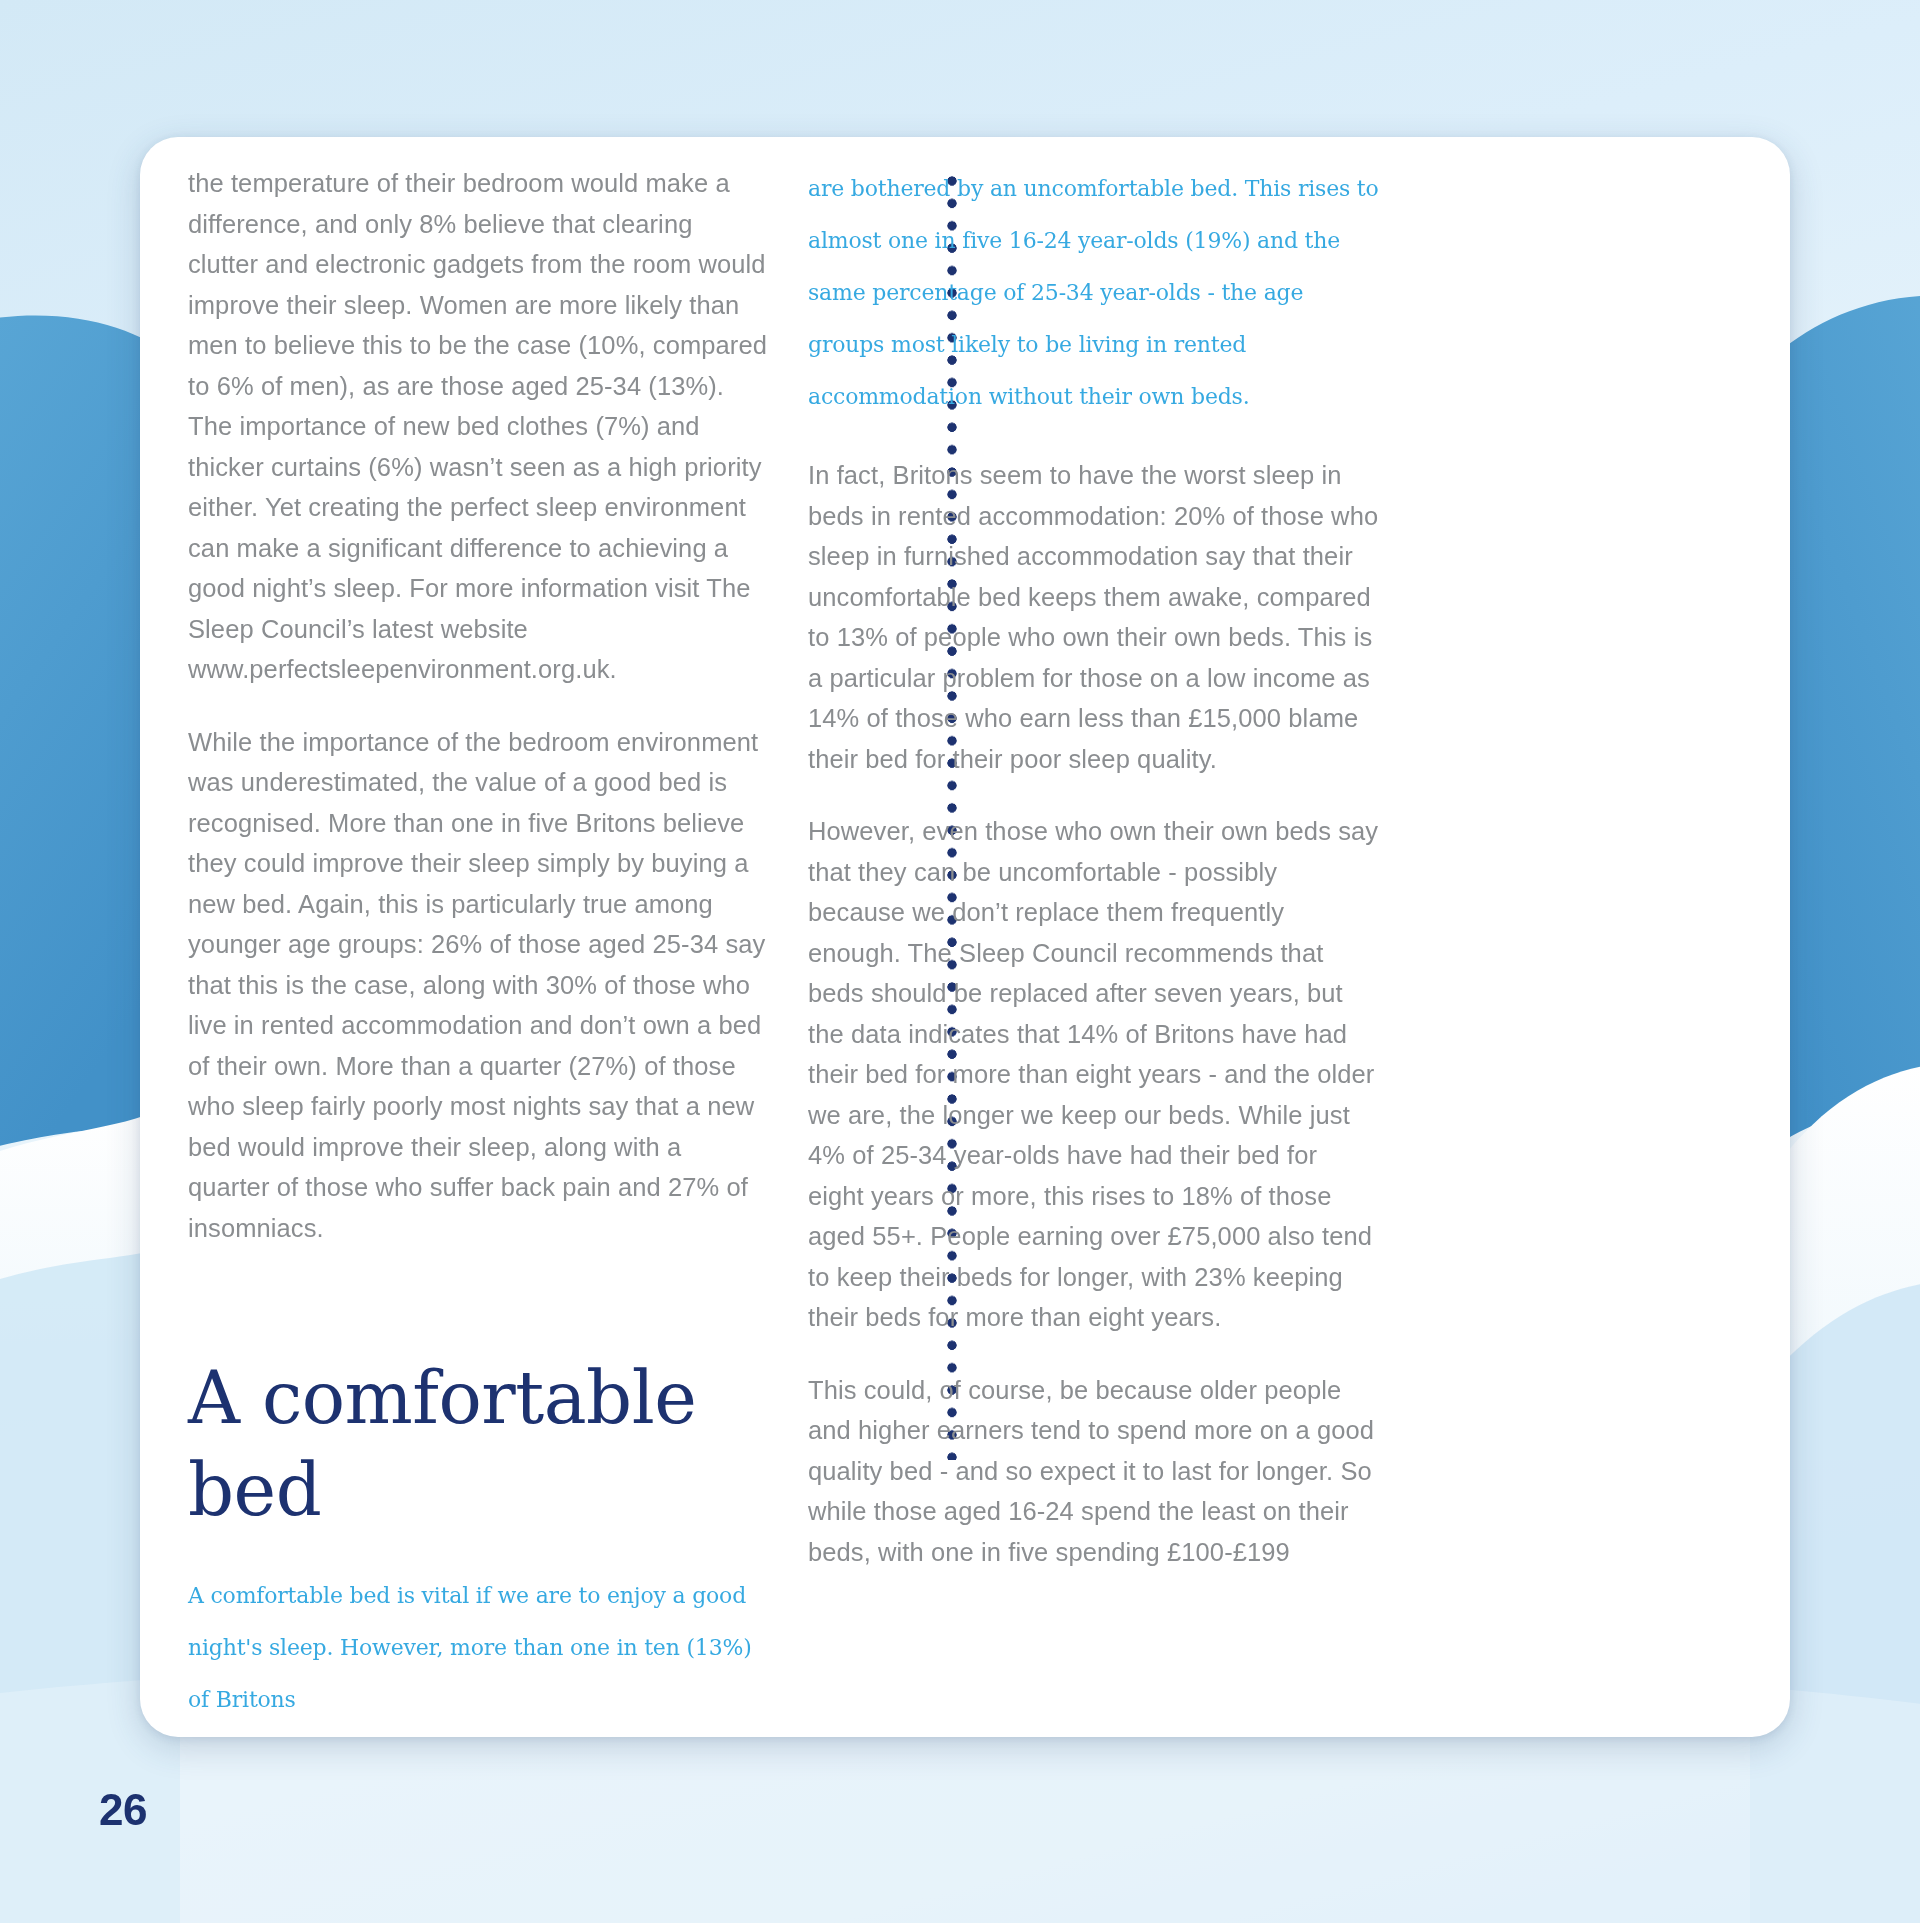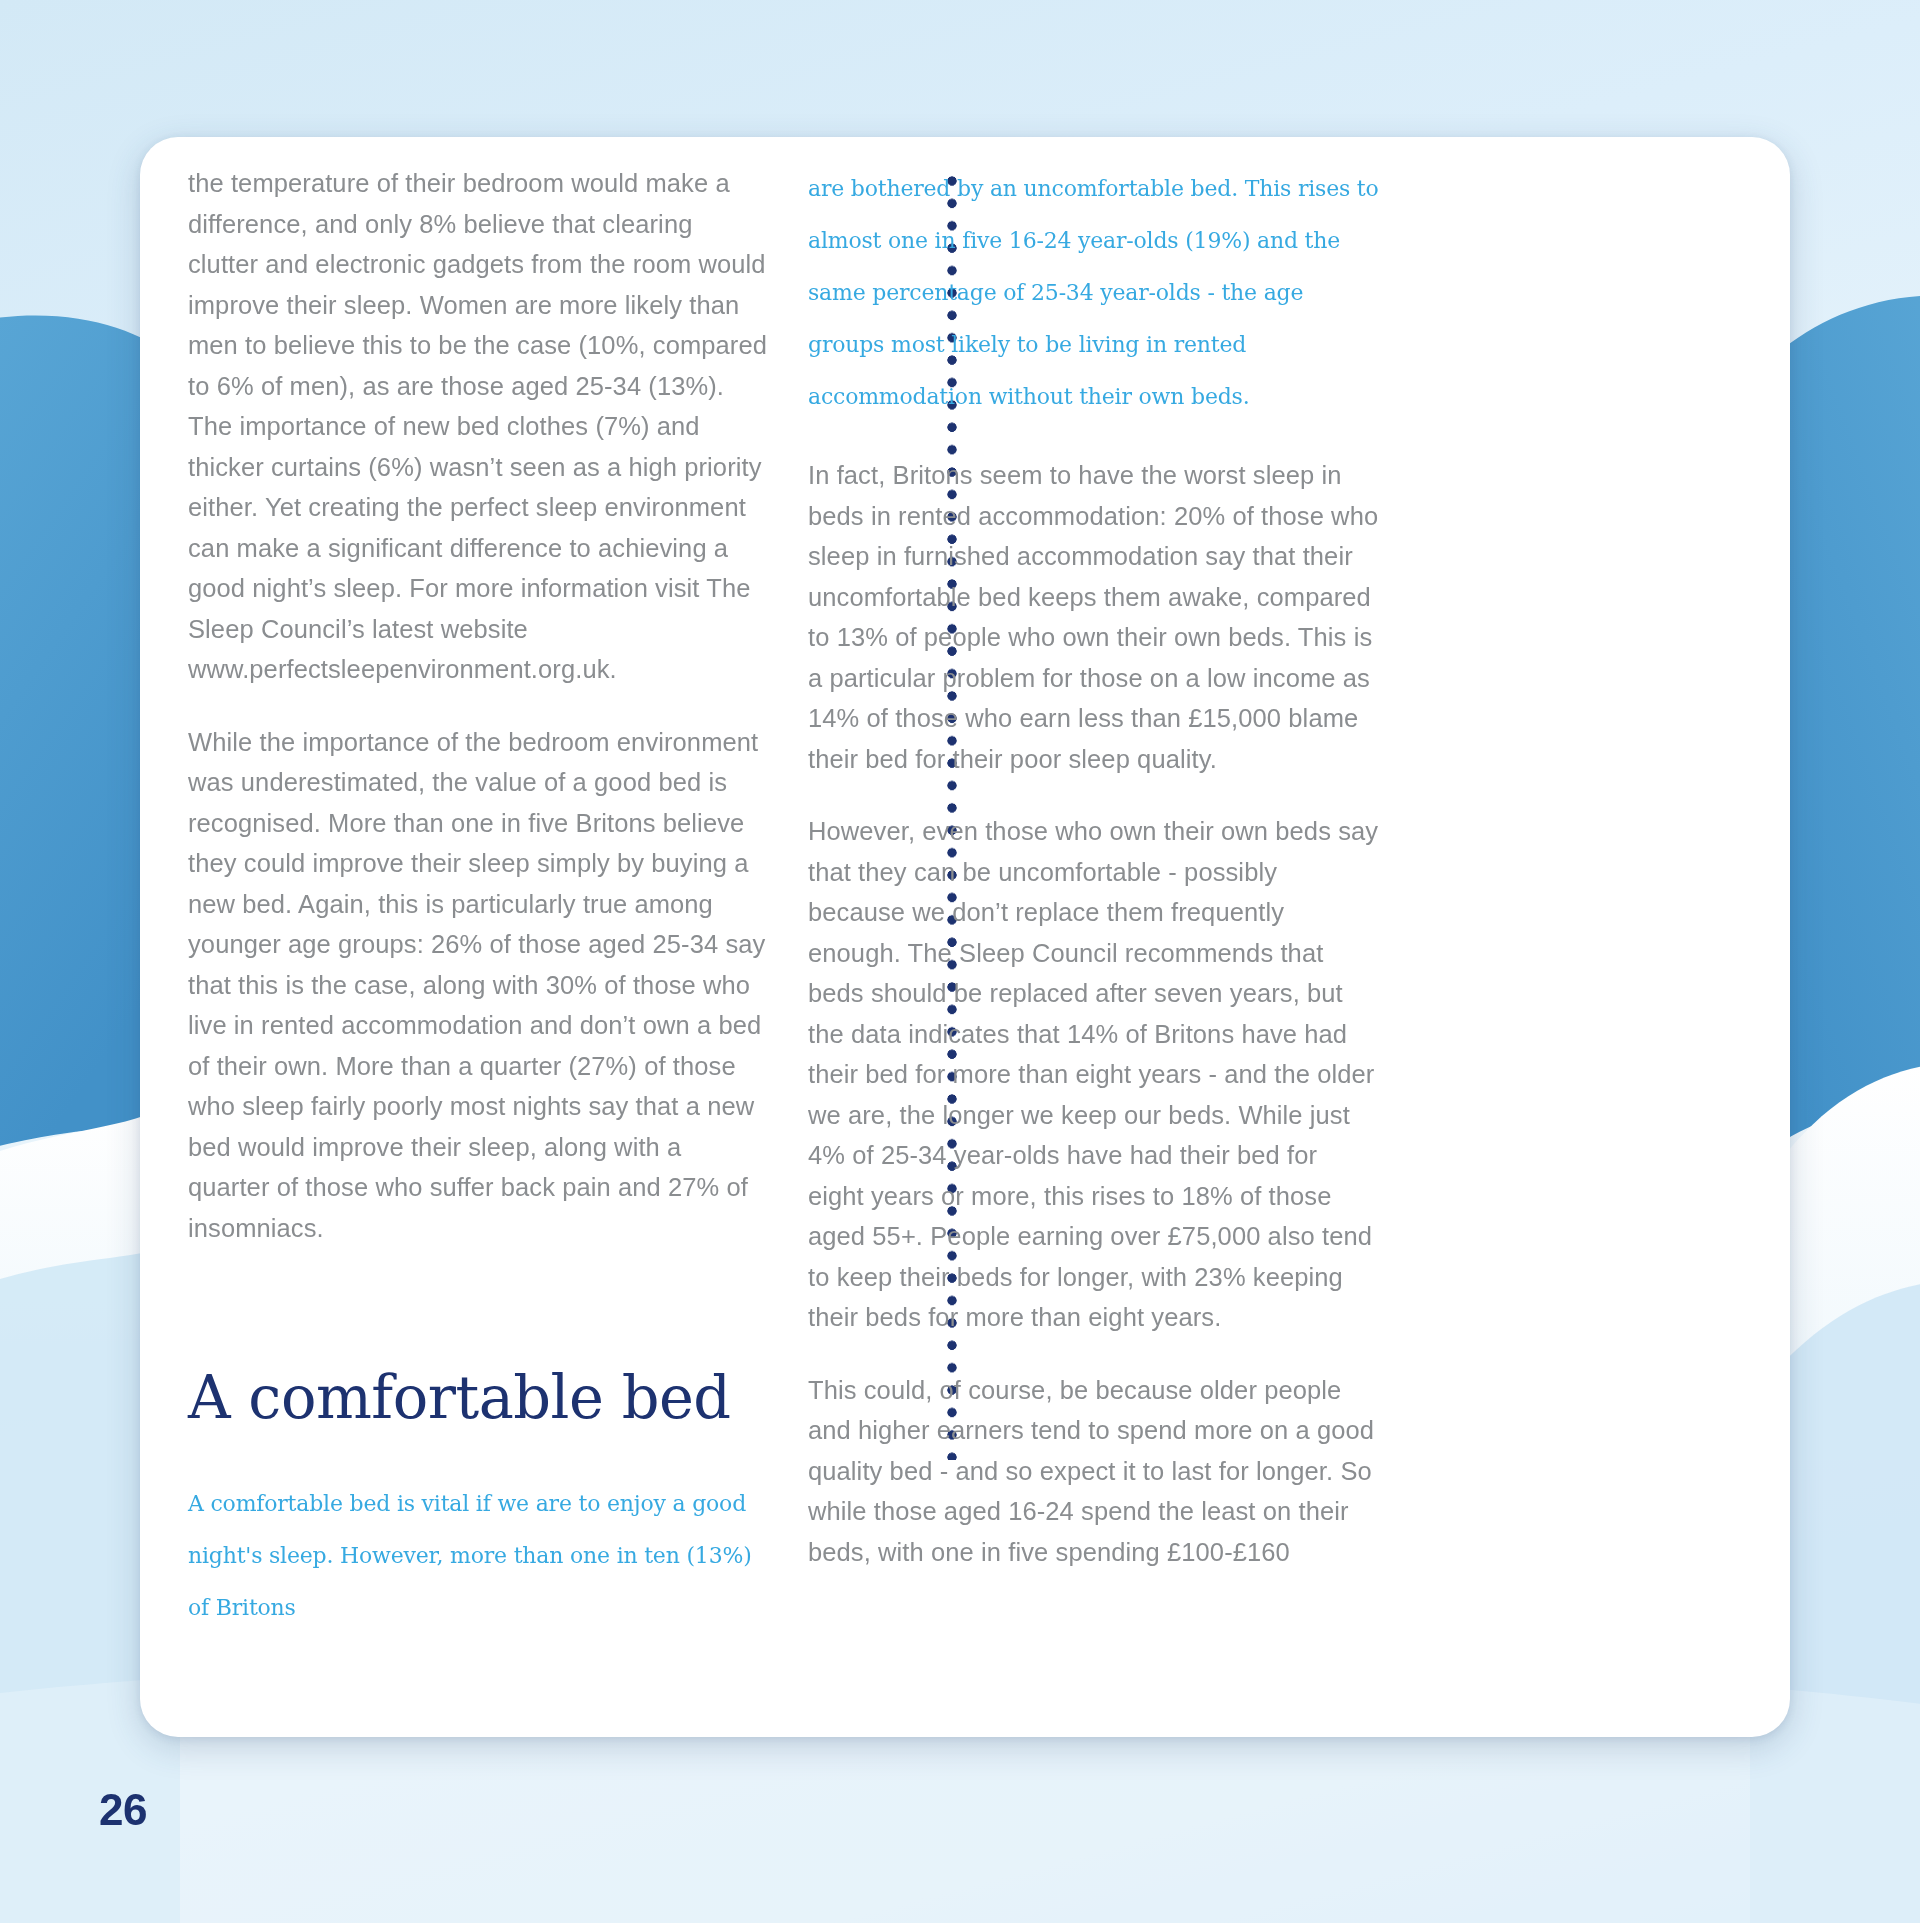--- a/index.html
+++ b/index.html
@@ -93,21 +93,21 @@
     font-size: 22px;
     line-height: 52px;
     color: #36a9e1;
     font-weight: 400;
     letter-spacing: -0.2px;
   }
 
   h2.section-title {
     margin: 0 0 34px 0;
     font-family: "DejaVu Serif", "Liberation Serif", serif;
-    font-size: 59px;
+    font-size: 72px;
     line-height: 92px;
     font-weight: 400;
     color: #1d3270;
     letter-spacing: -0.5px;
   }
 
   .spacer-before-title { height: 72px; }
 
   
   #page-number {
@@ -167,21 +167,21 @@
         <p class="body">While the importance of the bedroom environment was underestimated, the value of a good bed is recognised. More than one in five Britons believe they could improve their sleep simply by buying a new bed. Again, this is particularly true among younger age groups: 26% of those aged 25-34 say that this is the case, along with 30% of those who live in rented accommodation and don’t own a bed of their own. More than a quarter (27%) of those who sleep fairly poorly most nights say that a new bed would improve their sleep, along with a quarter of those who suffer back pain and 27% of insomniacs.</p>
         <div class="spacer-before-title"></div>
         <h2 class="section-title">A comfortable bed</h2>
         <p class="lead">A comfortable bed is vital if we are to enjoy a good night's sleep. However, more than one in ten (13%) of Britons</p>
       </div>
 
       <div class="column" id="col-right">
         <p class="lead">are bothered by an uncomfortable bed. This rises to almost one in five 16-24 year-olds (19%) and the same percentage of 25-34 year-olds - the age groups most likely to be living in rented accommodation without their own beds.</p>
         <p class="body">In fact, Britons seem to have the worst sleep in beds in rented accommodation: 20% of those who sleep in furnished accommodation say that their uncomfortable bed keeps them awake, compared to 13% of people who own their own beds. This is a particular problem for those on a low income as 14% of those who earn less than £15,000 blame their bed for their poor sleep quality.</p>
         <p class="body">However, even those who own their own beds say that they can be uncomfortable - possibly because we don’t replace them frequently enough. The Sleep Council recommends that beds should be replaced after seven years, but the data indicates that 14% of Britons have had their bed for more than eight years - and the older we are, the longer we keep our beds. While just 4% of 25-34 year-olds have had their bed for eight years or more, this rises to 18% of those aged 55+. People earning over £75,000 also tend to keep their beds for longer, with 23% keeping their beds for more than eight years.</p>
-        <p class="body">This could, of course, be because older people and higher earners tend to spend more on a good quality bed - and so expect it to last for longer. So while those aged 16-24 spend the least on their beds, with one in five spending £100-£160</p>
+        <p class="body">This could, of course, be because older people and higher earners tend to spend more on a good quality bed - and so expect it to last for longer. So while those aged 16-24 spend the least on their beds, with one in five spending £100-£199</p>
       </div>
 
     </div>
   </div>
 
   <div id="page-number">26</div>
 
 </div>
 
 </body></html>

